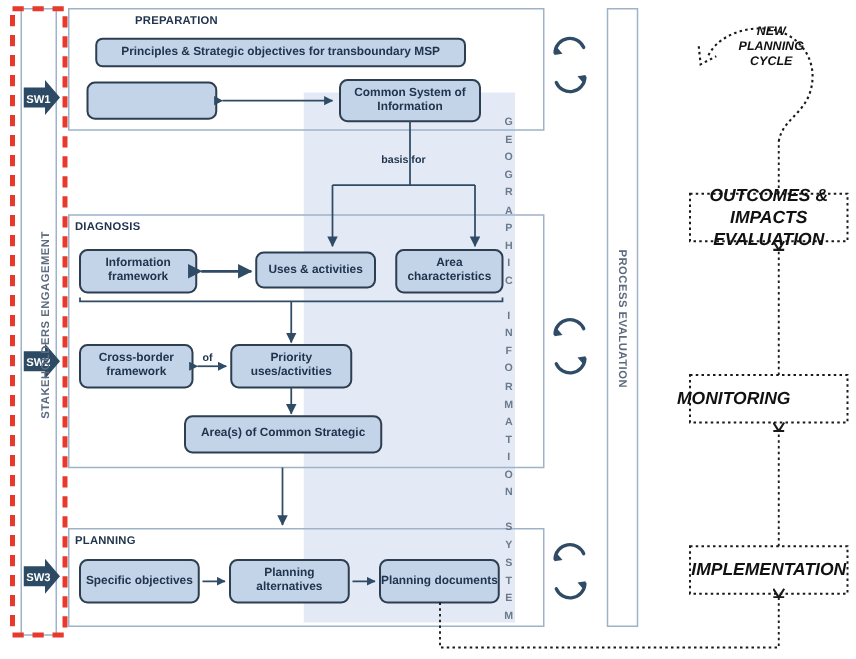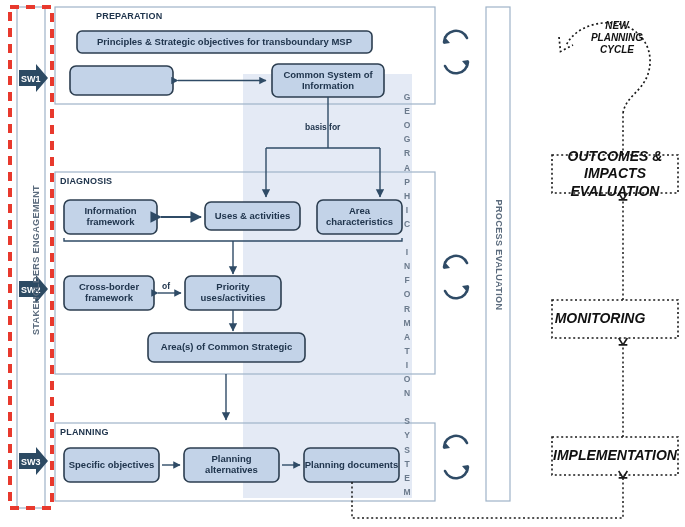--- a/index.html
+++ b/index.html
@@ -131,21 +131,21 @@
     <line x1="623" y1="300" x2="623" y2="199" stroke="#1a1a1a" stroke-width="1.5" stroke-dasharray="2 2.6" marker-end="url(#ahb)"></line>
     <line x1="623" y1="155" x2="623" y2="113" stroke="#1a1a1a" stroke-width="1.5" stroke-dasharray="2 2.6"></line>
 
     <path d="M352,482 L352,518 L623,518 L623,477" fill="none" stroke="#1a1a1a" stroke-width="1.5" stroke-dasharray="2 2.6" marker-end="url(#ahb)"></path>
 
     <path d="M623,113 C626,96 642,92 648,74 C656,49 640,26 614,23
              C592,21 572,31 566,46" fill="none" stroke="#1a1a1a" stroke-width="1.7" stroke-dasharray="2 2.6"></path>
     <path d="M559,37 L560.5,51.5 L573,45" fill="none" stroke="#1a1a1a" stroke-width="1.7" stroke-dasharray="2 2.6"></path>
   </svg>
 
-  <div class="ovl sectitle" style="left:48px;top:11px;padding-left:48px;">PREPARATION</div>
+  <div class="ovl sectitle" style="left:60px;top:11px;padding-left:48px;">PREPARATION</div>
   <div class="ovl sectitle" style="left:60px;top:176px;">DIAGNOSIS</div>
   <div class="ovl sectitle" style="left:60px;top:427px;">PLANNING</div>
 
   <div class="ovl boxlabel" style="left:77px;top:31px;width:295px;height:22px;">Principles &amp; Strategic objectives for transboundary MSP</div>
   <div class="ovl boxlabel" style="left:274px;top:64px;width:108px;height:33px;">Common System of Information</div>
 
   <div class="ovl edgelabel" style="left:305px;top:122px;">basis for</div>
   <div class="ovl edgelabel" style="left:162px;top:281px;">of</div>
 
   <div class="ovl boxlabel" style="left:64px;top:200px;width:93px;height:34px;">Information framework</div>
@@ -193,21 +193,21 @@
       <div class="gischar" style="position: absolute; left: 0px; top: 296.1px; width: 14px;">N</div>
       <div class="gischar" style="position: absolute; left: 0px; top: 324.3px; width: 14px;">S</div>
       <div class="gischar" style="position: absolute; left: 0px; top: 338.4px; width: 14px;">Y</div>
       <div class="gischar" style="position: absolute; left: 0px; top: 352.5px; width: 14px;">S</div>
       <div class="gischar" style="position: absolute; left: 0px; top: 366.6px; width: 14px;">T</div>
       <div class="gischar" style="position: absolute; left: 0px; top: 380.7px; width: 14px;">E</div>
       <div class="gischar" style="position: absolute; left: 0px; top: 394.8px; width: 14px;">M</div>
     </div>
 
   <div class="ovl dashlabel" style="left:552px;top:155px;width:126px;height:38px;">OUTCOMES &amp; IMPACTS EVALUATION</div>
-  <div class="ovl dashlabel" style="left:537px;top:300px;width:126px;height:38px;">MONITORING</div>
+  <div class="ovl dashlabel" style="left:524px;top:300px;width:126px;height:38px;">MONITORING</div>
   <div class="ovl dashlabel" style="left:552px;top:437px;width:126px;height:38px;">IMPLEMENTATION</div>
 
   <div class="ovl cyclelabel" id="cycle-label" style="left:577px;top:20px;width:80px;">
       <div>NEW</div>
       <div>PLANNING</div>
       <div>CYCLE</div>
     </div>
 
 </div>
 

